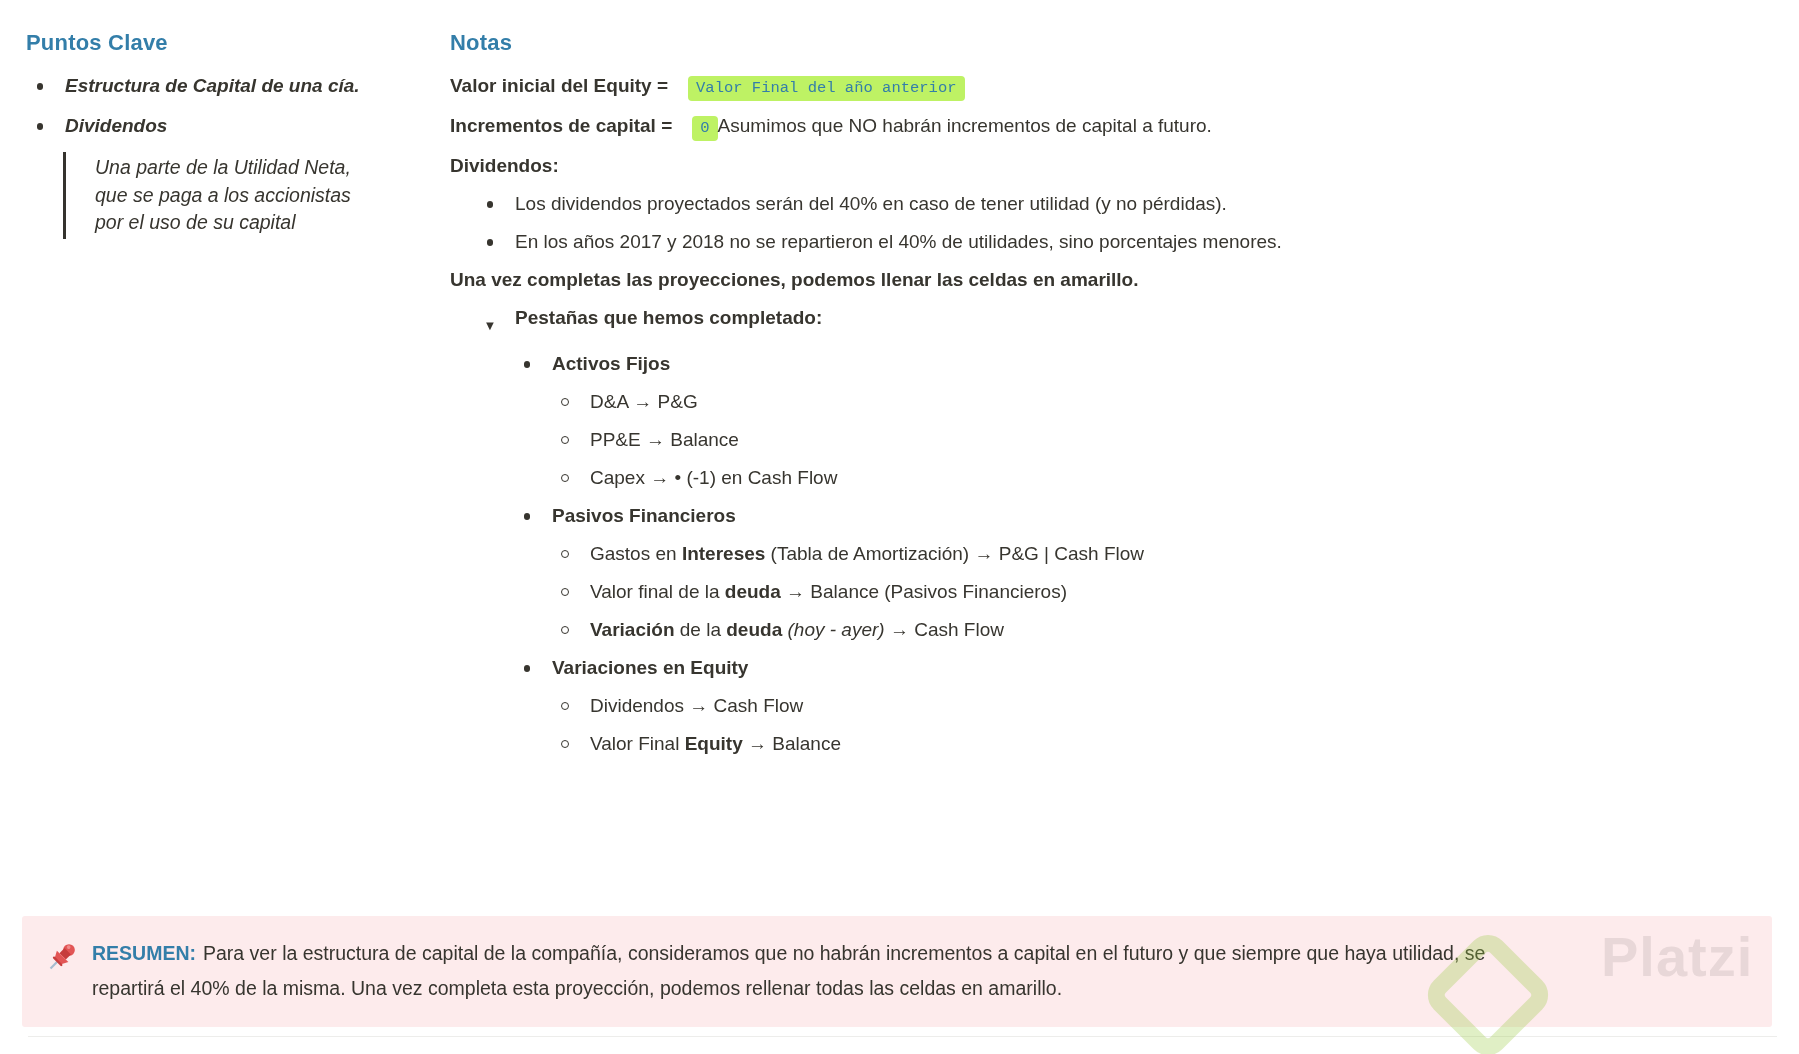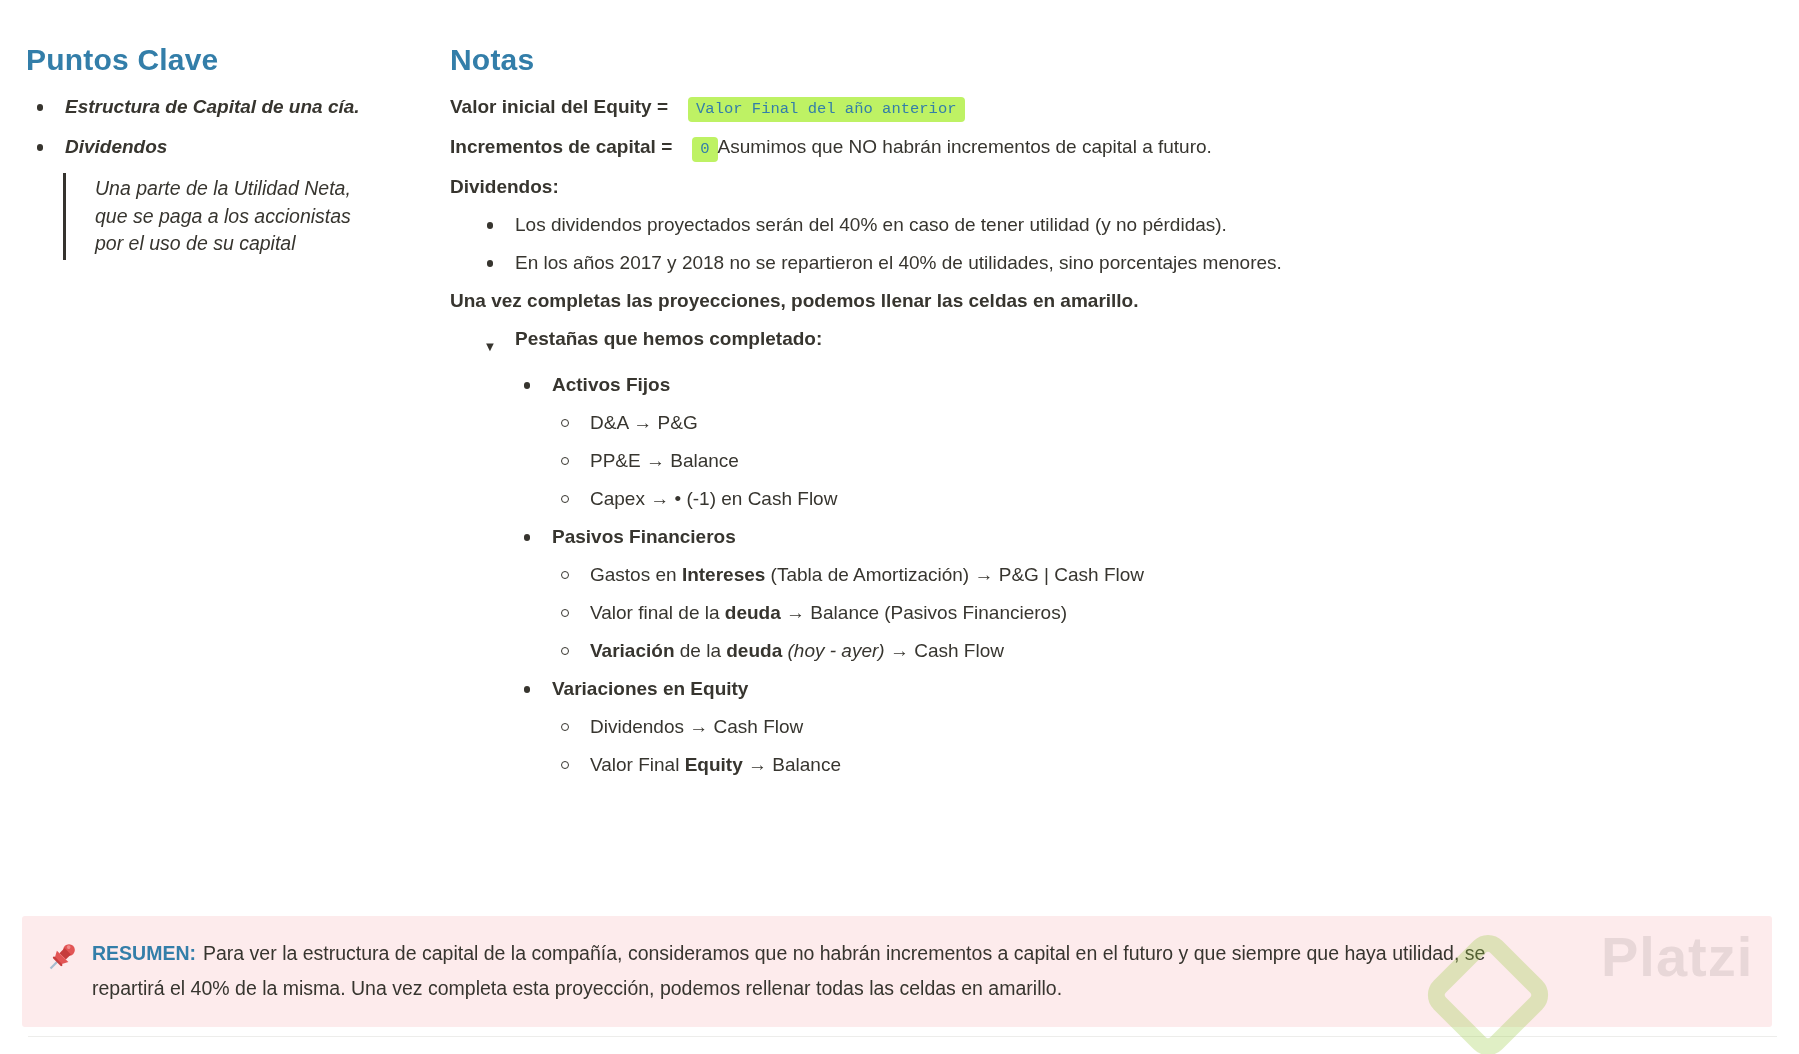--- a/index.html
+++ b/index.html
@@ -1,18 +1,18 @@
 <!DOCTYPE html>
 <html><head>
 <meta charset="utf-8">
 <style>
   html,body{margin:0;padding:0;background:#fff;}
   .page{position:relative;width:1799px;height:1054px;background:#ffffff;overflow:hidden;
         font-family:"Liberation Sans",sans-serif;color:#37352f;}
-  .heading{font-size:30px;font-weight:700;color:#337ea9;margin:17px 0 16px 0;letter-spacing:.2px;}
+  .heading{font-size:22px;font-weight:700;color:#337ea9;margin:4px 0 16px 0;letter-spacing:.2px;}
   .col-left{position:absolute;left:26px;top:26px;width:410px;}
   .col-right{position:absolute;left:450px;top:26px;width:1340px;}
   .para{font-size:19px;line-height:28px;margin:0 0 10px 0;white-space:nowrap;}
   .b{font-weight:700;}
   .it{font-style:italic;}
   code.chip{font-family:Liberation Mono, monospace;font-size:15.5px;
             color:#337ea9;background:#bef264;border-radius:4px;padding:3px 8px 4px 8px;
             margin-left:20px;white-space:nowrap;}
   .after-chip{}
   .row{display:flex;align-items:flex-start;font-size:19px;line-height:28px;margin:0 0 10px 0;white-space:nowrap;}

